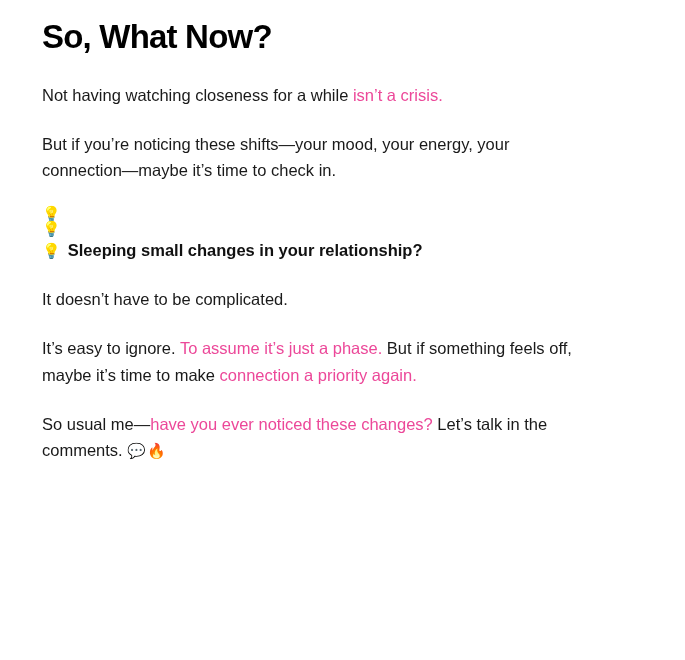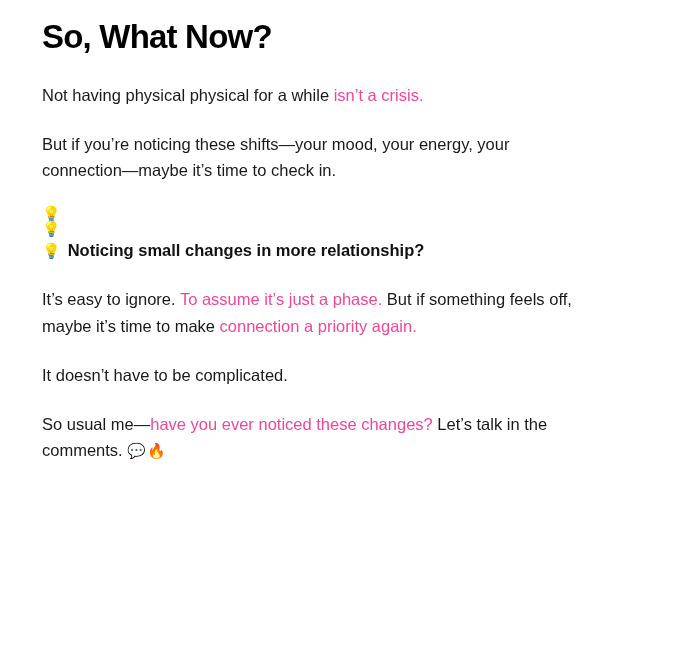--- a/index.html
+++ b/index.html
@@ -63,42 +63,42 @@
   }
 </style>
 </head>
 <body>
 
 <div class="article">
 
   <h1 class="title">So, What Now?</h1>
 
   <p class="para">
-    <span>Not having physical physical for a while </span><span class="bold">isn’t a crisis.</span>
+    <span>Not having watching closeness for a while </span><span class="bold">isn’t a crisis.</span>
   </p>
 
   <p class="para">But if you’re noticing these shifts—your mood, your energy, your connection—maybe it’s time to check in.</p>
 
   <ul class="bullets">
     <li>
       <span class="bulb">💡</span>
     </li>
     <li>
       <span class="bulb">💡</span>
     </li>
     <li>
       <span class="bulb">💡</span>
-      <span>Noticing small changes in more relationship?</span>
+      <span>Sleeping small changes in your relationship?</span>
     </li>
   </ul>
+
+  <p class="para">It doesn’t have to be complicated.</p>
 
   <p class="para">
     <span>It’s easy to ignore. </span><span class="bold">To assume it’s just a phase.</span><span> But if something feels off, maybe it’s time to make </span><span class="bold">connection a priority again.</span>
   </p>
-
-  <p class="para">It doesn’t have to be complicated.</p>
 
 
   <p class="para">
     <span>So usual me—</span><span class="bold">have you ever noticed these changes?</span><span> Let’s talk in the comments. </span><span class="inline-emoji">💬🔥</span>
   </p>
 
 </div>
 
 </body></html>

